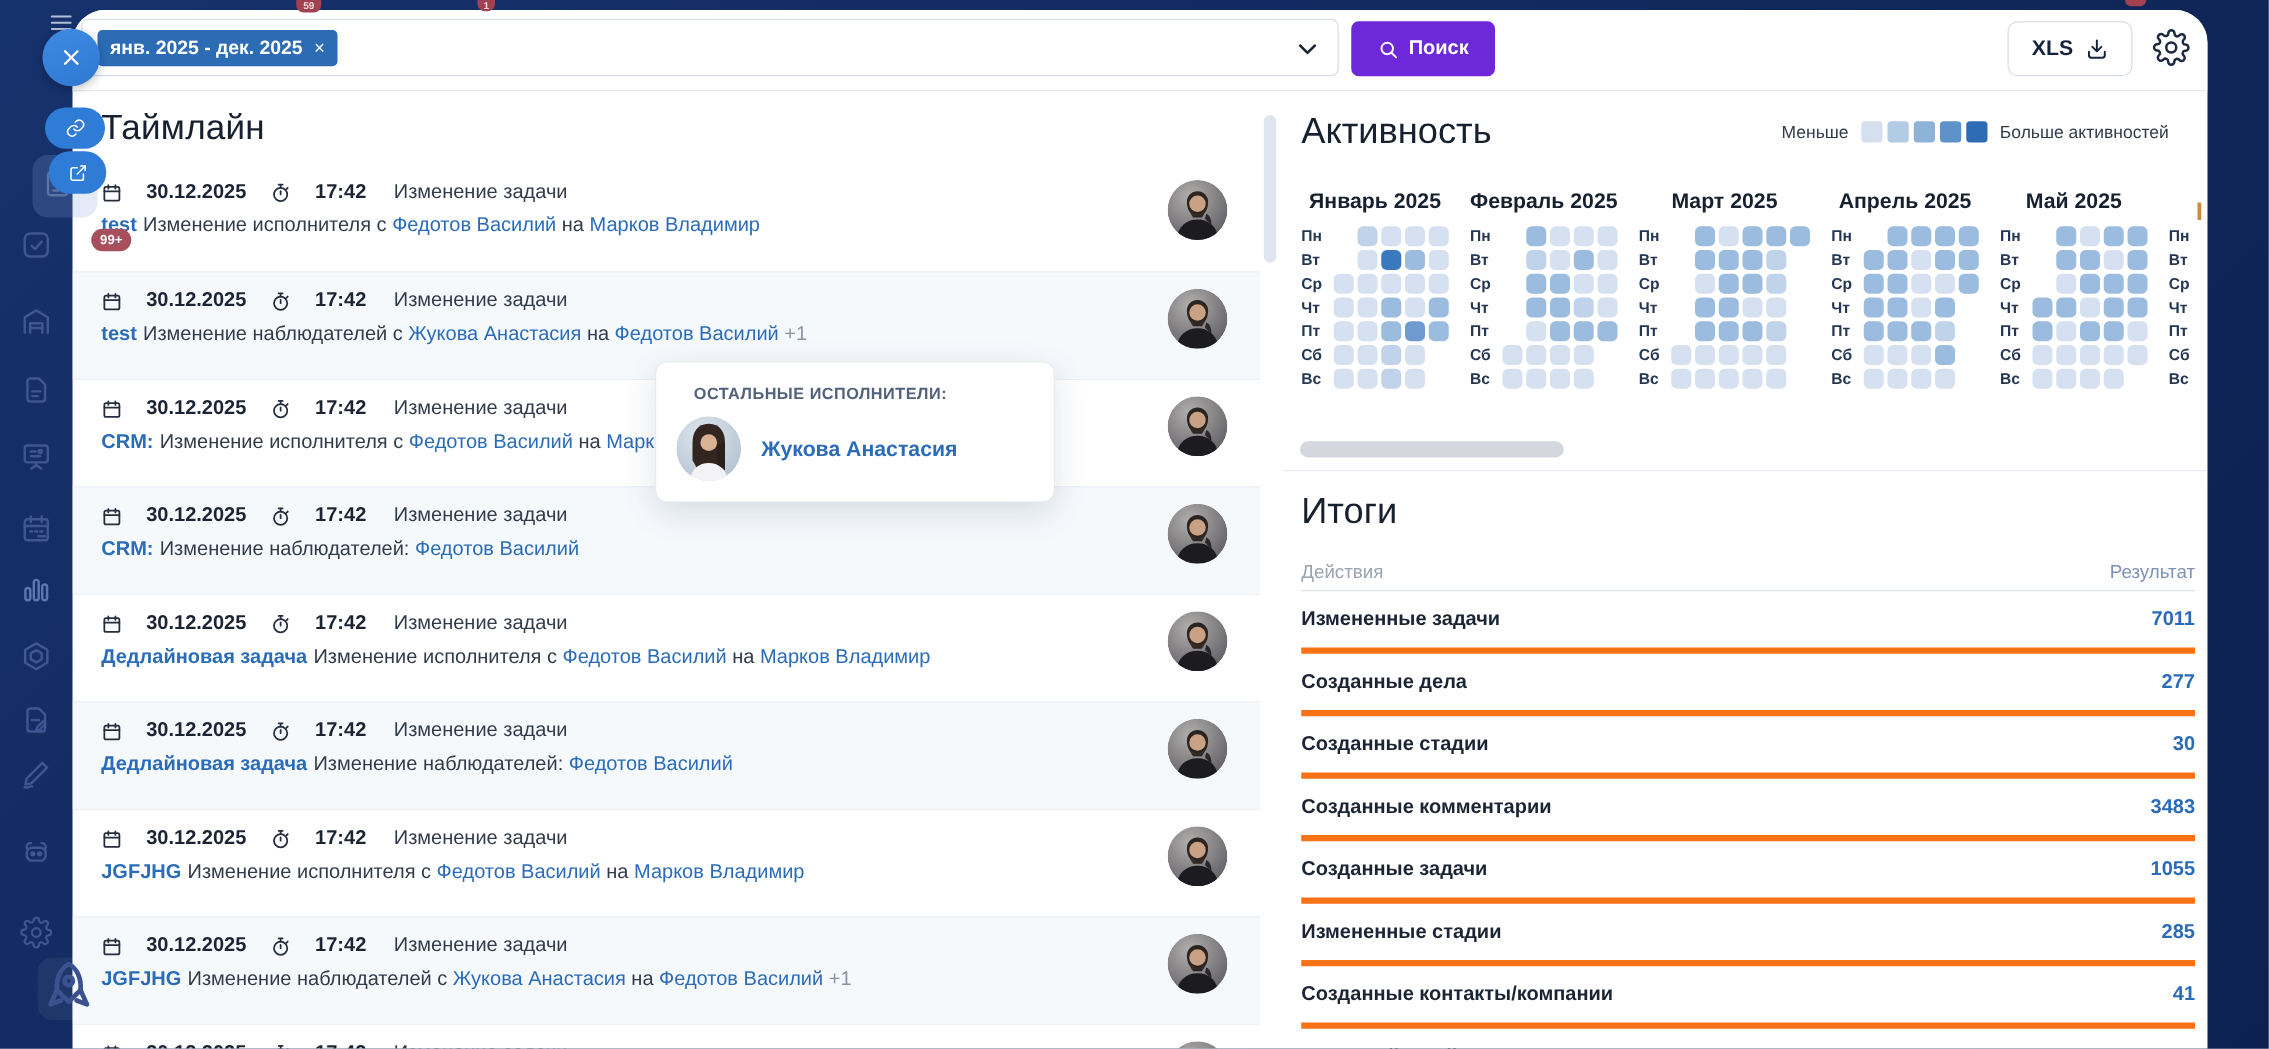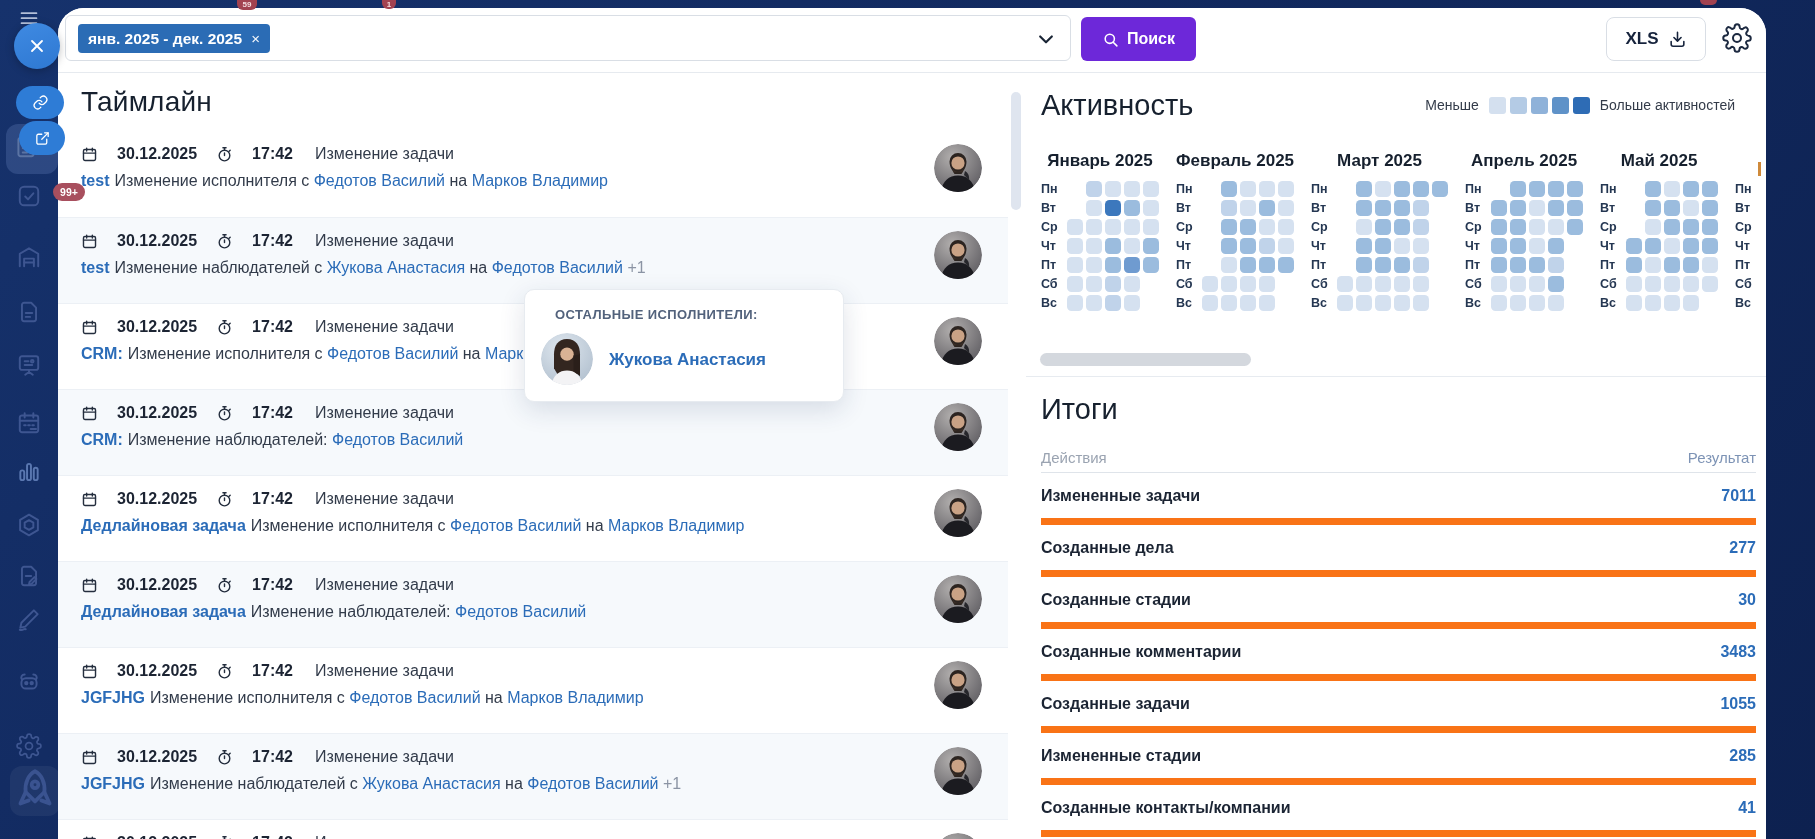--- a/index.html
+++ b/index.html
@@ -12,21 +12,21 @@
   svg{display:block;}
   
   .top-badge{position:absolute;top:0;background:#a24250;color:#f2dadd;
     font-size:8px;font-weight:bold;text-align:center;line-height:9px;
     border-radius:0 0 6px 6px;z-index:3;overflow:hidden;}
   .top-badge.b1{left:237px;width:20px;height:10px;}
   .top-badge.b2{left:382px;width:14px;height:9px;}
   .top-badge.b3{left:1700px;width:17px;height:5px;}
   
   #sidebar{position:absolute;left:0;top:0;width:70px;height:839px;z-index:4;}
-  .sb-abs{position:absolute;}
+  .sb-abs{position:absolute;margin-left:20px;}
   #hamburger{left:14px;top:9px;width:30px;height:20px;color:#b3bfd8;}
   #close-pill{left:14px;top:23px;width:46px;height:46px;border-radius:50%;
     background:linear-gradient(160deg,#3f8ae2,#2e78d2);display:flex;align-items:center;justify-content:center;color:#fff;
     box-shadow:0 2px 8px rgba(0,0,0,.25);}
   #link-pill{left:16px;top:86px;width:48px;height:33px;border-radius:17px;
     background:#2e7cd6;display:flex;align-items:center;justify-content:center;color:#fff;}
   #active-square{left:6px;top:124px;width:52px;height:50px;border-radius:12px;
     background:rgba(130,160,220,.22);}
   #active-doc-icon{left:13px;top:134px;width:26px;height:26px;color:#93a8cc;opacity:.45;}
   #external-pill{left:19px;top:121px;width:46px;height:34px;border-radius:17px;
@@ -94,21 +94,21 @@
   .hm-cell{width:16px;height:16px;border-radius:4.5px;}
   #orange-tick{position:absolute;left:732px;top:90px;width:3px;height:14px;background:#cf8a3b;}
   #h-scrollbar{position:absolute;left:14px;top:281px;width:211px;height:13px;border-radius:7px;background:#d4d8de;cursor:pointer;}
   #section-divider{position:absolute;left:0;top:304px;width:740px;height:1px;background:#e7ebf0;}
   #results{margin-top:79px;padding-right:10px;}
   #results-title{font-size:29px;font-weight:400;color:#16202e;}
   .res-header{display:flex;justify-content:space-between;margin-top:16px;height:30px;align-items:center;
     border-bottom:1px solid #dfe4ea;font-size:15px;}
   #col-action{color:#9aa3b1;}
   #col-result{color:#7d93b5;}
-  .res-row{display:flex;justify-content:space-between;align-items:center;height:45px;border-bottom:7px solid #f97316;}
+  .res-row{display:flex;justify-content:space-between;align-items:center;height:45px;border-bottom:5px solid #f97316;}
   .res-label{font-size:16px;font-weight:600;color:#1b2433;}
   .res-value{font-size:16px;font-weight:bold;color:#2b6cb8;cursor:pointer;}
 </style>
 </head>
 <body>
 
 <span class="top-badge b1">59</span>
 <span class="top-badge b2">1</span>
 <span class="top-badge b3"></span>
 

